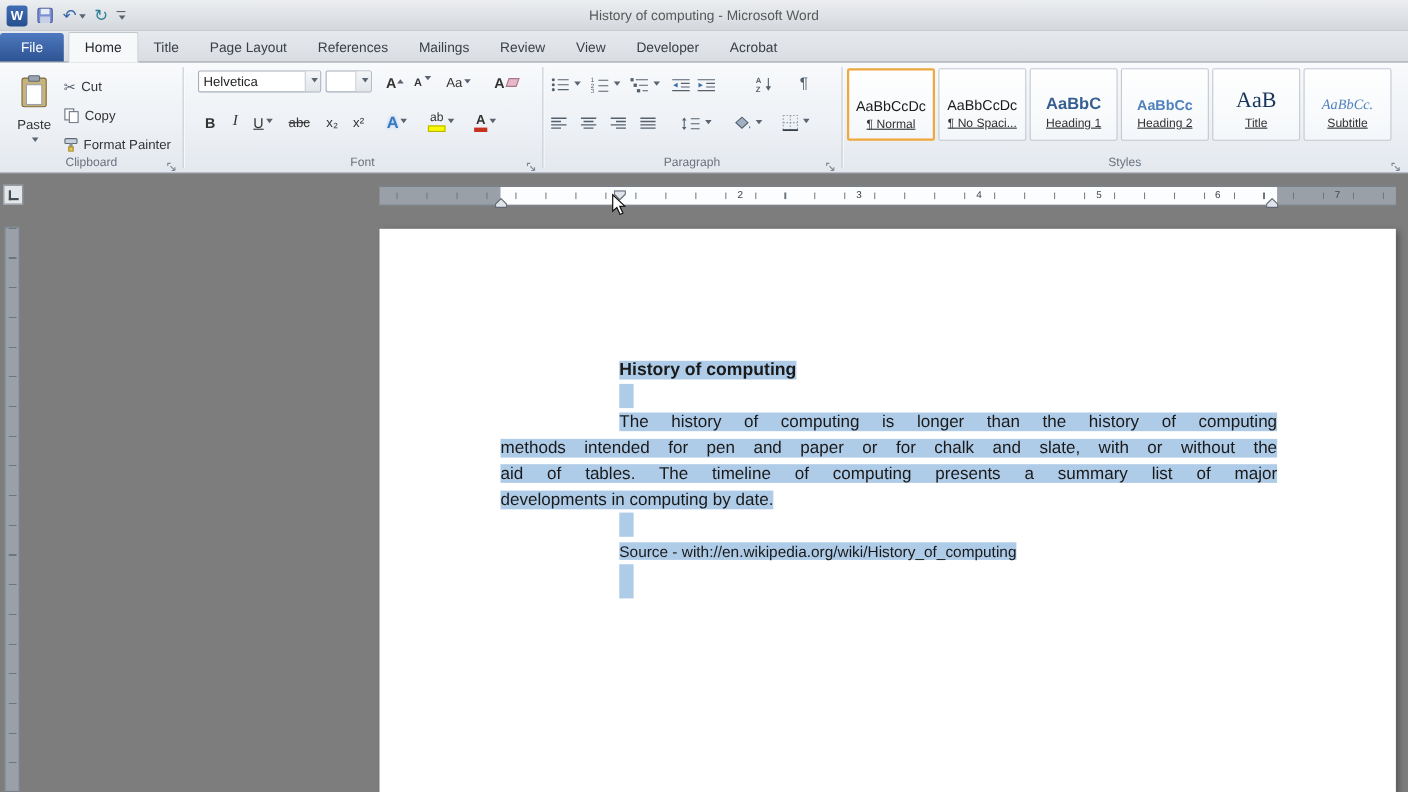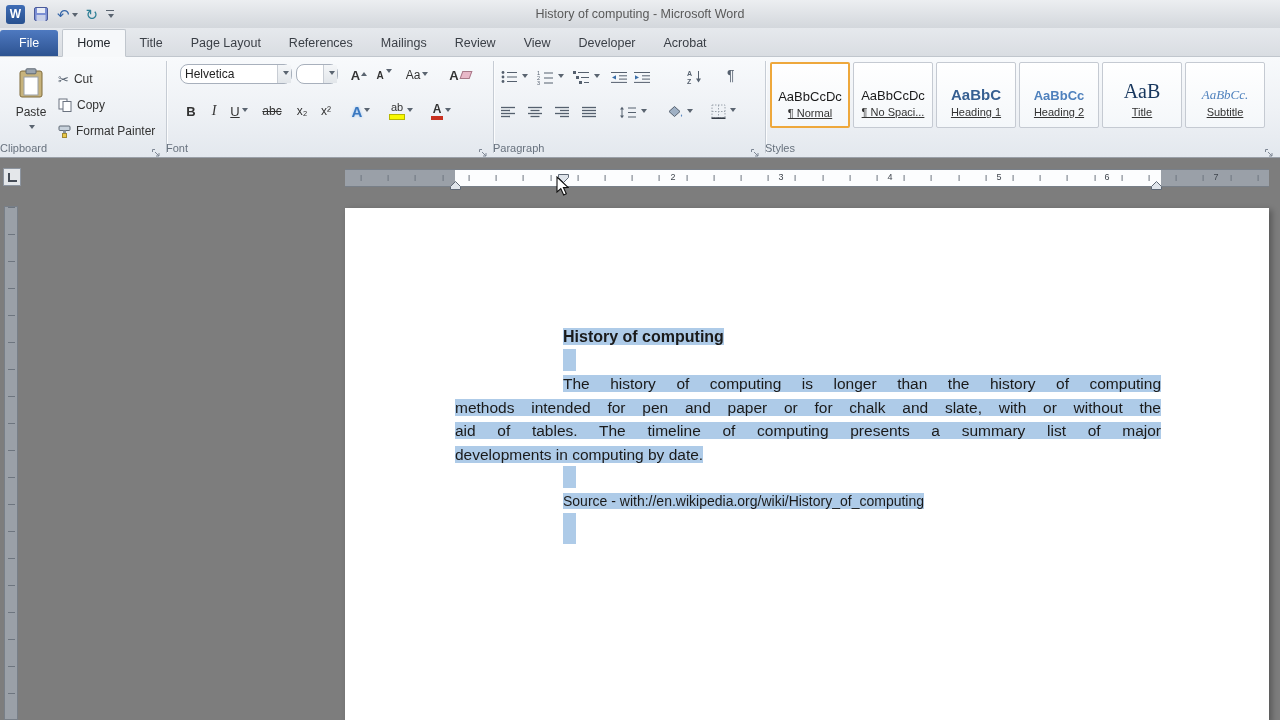--- a/index.html
+++ b/index.html
@@ -31,32 +31,32 @@
   .tab.file{background:linear-gradient(#4e79c0,#2d5391);color:#fff;border-radius:3px 3px 0 0;
             padding:6px 19px;margin-right:4px;}
   .tab.active{background:#f6f8fa;border:1px solid #c0c6cd;border-bottom:1px solid #f6f8fa;
               margin-bottom:-1px;border-radius:2px 2px 0 0;color:#23282e;}
 
   
   .ribbon{position:absolute;top:57px;left:0;width:1280px;height:101px;
           background:linear-gradient(180deg,#f8fafc,#eef1f5 55%,#e3e8ee);
           border-bottom:1px solid #9aa0a8;box-sizing:border-box;}
   .vsep{position:absolute;top:4px;height:92px;width:1px;background:#c6ccd4;box-shadow:1px 0 0 #fbfcfd;}
-  .glabel{position:absolute;bottom:3px;font-size:11px;color:#68727e;}
+  .glabel{position:absolute;bottom:3px;font-size:11px;color:#68727e;text-align:center;}
   .dlg{position:absolute;bottom:3px;width:10px;height:10px;}
 
   
   .paste-btn{position:absolute;left:7px;top:5px;width:46px;height:84px;text-align:center;
              border:1px solid transparent;border-radius:2px;}
   .paste-btn .plabel{font-size:12px;color:#333;margin-top:3px;}
   .smallcmd{position:absolute;left:58px;display:flex;align-items:center;gap:5px;font-size:12px;color:#333;height:20px;}
   .cuticon{font-size:13px;color:#55606e;}
 
   
-  .combo{position:absolute;height:20px;background:#fff;border:1px solid #a8b0bc;border-radius:8px;
+  .combo{position:absolute;height:20px;background:#fff;border:1px solid #a8b0bc;border-radius:2px;
          font-size:12px;color:#222;display:flex;align-items:center;box-sizing:border-box;}
   .combo .val{flex:1;padding:0 4px;white-space:nowrap;overflow:hidden;}
   .combo .dd{width:13px;height:100%;border-left:1px solid #c8cdd4;display:flex;align-items:center;
              justify-content:center;background:linear-gradient(#f4f6f8,#e2e6ea);}
   .fbtn{position:absolute;height:20px;display:flex;align-items:center;justify-content:center;
         font-size:12px;color:#333;border:1px solid transparent;border-radius:2px;}
   .row2{top:42px;height:22px;}
   .b-bold{font-weight:bold;font-size:13px;}
   .b-italic{font-style:italic;font-family:"Liberation Serif",serif;font-size:14px;}
   .b-under{text-decoration:underline;font-size:13px;}

